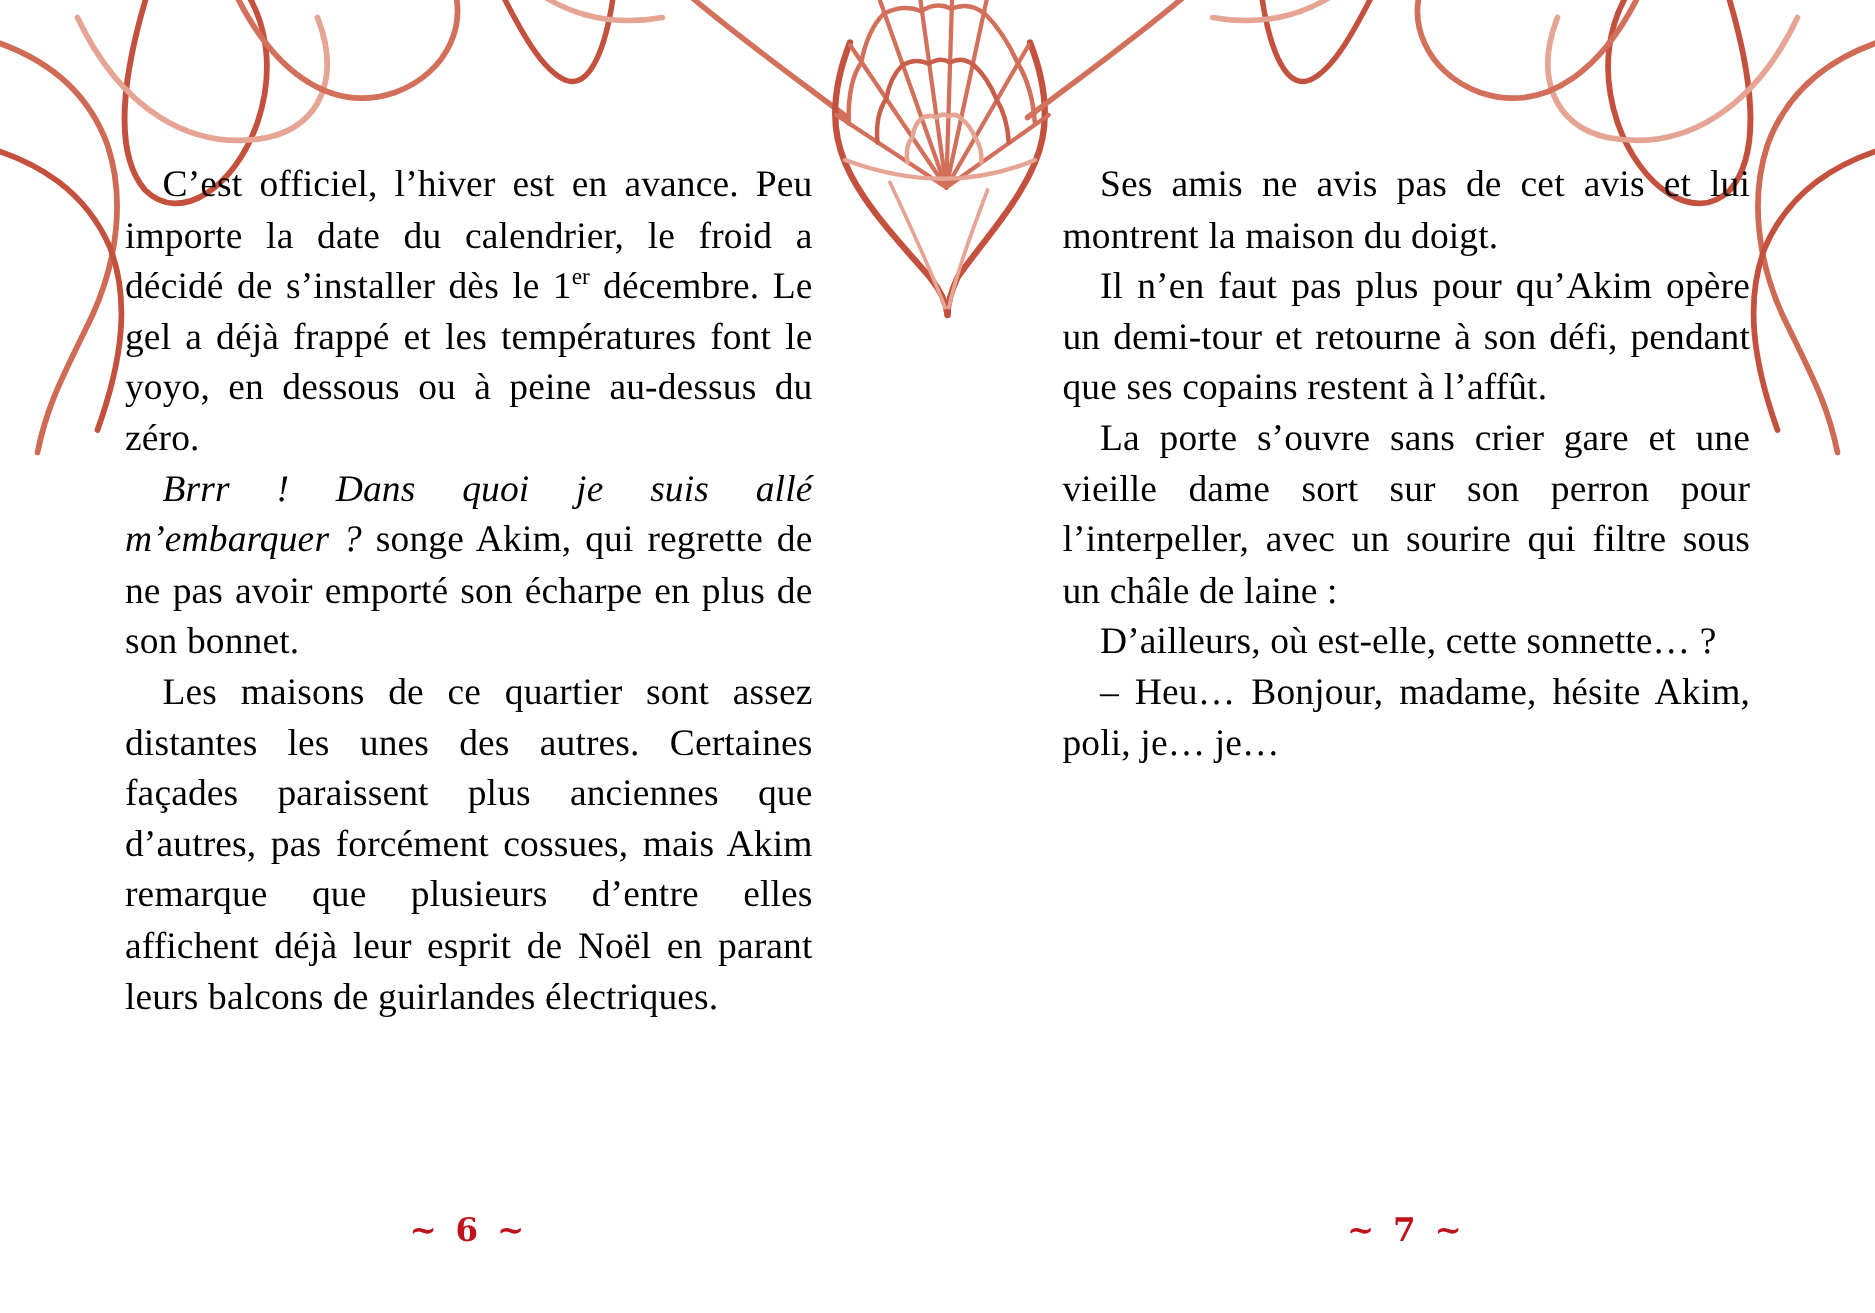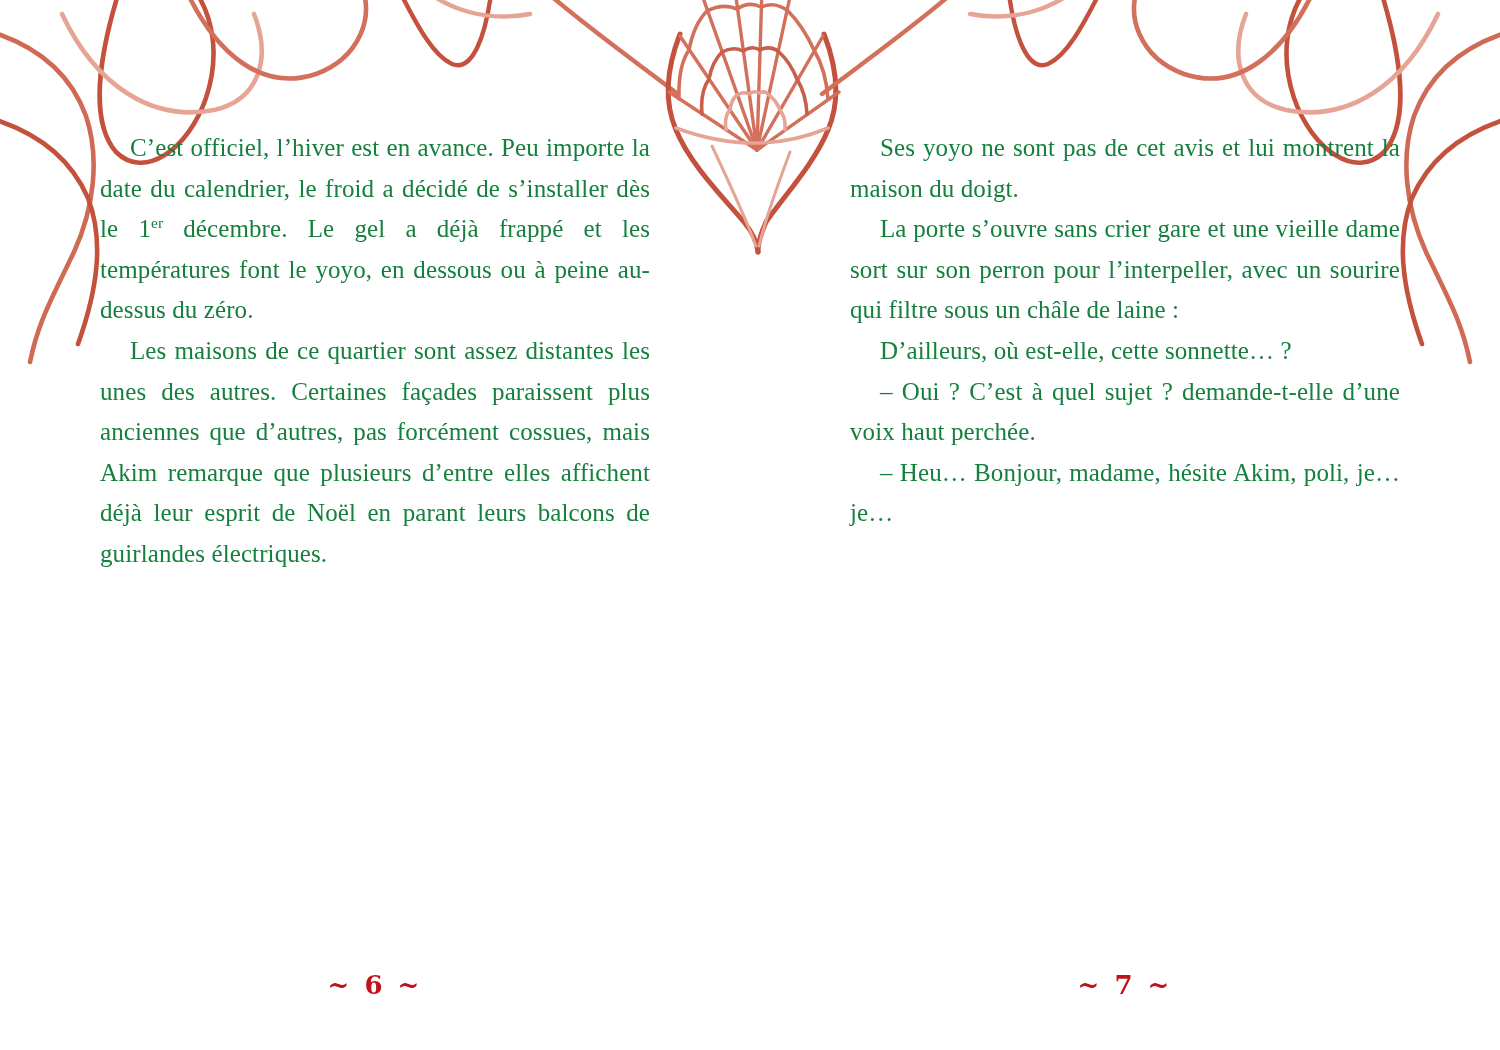--- a/index.html
+++ b/index.html
@@ -10,21 +10,21 @@
   }
   .artwork{
     position:absolute;top:0;left:0;width:1500px;height:380px;
     pointer-events:none;
   }
   .page{position:absolute;top:0;width:550px;height:1050px;}
   .page-left{left:100px;}
   .page-right{left:850px;}
   .text-block{
     position:absolute;top:128px;left:0;width:550px;
-    font-size:25px;line-height:40.6px;color:#15803d;
+    font-size:30px;line-height:40.6px;color:#000000;
     text-align:justify;
     hyphens:auto;-webkit-hyphens:auto;
     letter-spacing:0.1px;
   }
   .text-block p{
     margin:0;text-indent:30px;
   }
   .text-block em{font-style:italic;}
   .text-block sup{font-size:0.62em;line-height:0;vertical-align:super;letter-spacing:0;}
   .folio{
@@ -93,27 +93,28 @@
     <path d="M 1380 -12 C 1402 58, 1410 122, 1384 152 C 1356 180, 1312 150, 1294 98 C 1280 56, 1286 16, 1308 -14"></path>
     <path d="M 1510 118 C 1470 130, 1432 152, 1412 198 C 1396 240, 1402 288, 1422 344" stroke="#c4513d"></path>
     <path d="M 1438 14 C 1404 86, 1348 122, 1286 110 C 1242 100, 1228 60, 1246 14" stroke="#e6a494"></path>
     <path d="M 1314 -10 C 1284 54, 1238 92, 1184 74 C 1140 58, 1124 14, 1140 -16" stroke="#d2705c"></path>
   </g>
 </svg>
 
 <main class="page page-left">
   <div class="text-block" id="col-left">
       <p><span>C’est officiel, l’hiver est en avance. Peu importe la date du calendrier, le froid a décidé de s’installer dès le 1</span><sup>er</sup><span> décembre. Le gel a déjà frappé et les températures font le yoyo, en dessous ou à peine au-dessus du zéro.</span></p>
+      <p><em>Brrr&nbsp;! Dans quoi je suis allé m’embarquer&nbsp;?</em><span> songe Akim, qui regrette de ne pas avoir emporté son écharpe en plus de son bonnet.</span></p>
       <p><span>Les maisons de ce quartier sont assez distantes les unes des autres. Certaines façades paraissent plus anciennes que d’autres, pas forcément cossues, mais Akim remarque que plusieurs d’entre elles affichent déjà leur esprit de Noël en parant leurs balcons de guirlandes électriques.</span></p>
     </div>
   <div class="folio">~ 6 ~</div>
 </main>
 
 <main class="page page-right">
   <div class="text-block" id="col-right">
-      <p><span>Ses yoyo ne sont pas de cet avis et lui montrent la maison du doigt.</span></p>
+      <p><span>Ses amis ne avis pas de cet avis et lui montrent la maison du doigt.</span></p>
+      <p><span>Il n’en faut pas plus pour qu’Akim opère un demi-tour et retourne à son défi, pendant que ses copains restent à l’affût.</span></p>
       <p><span>La porte s’ouvre sans crier gare et une vieille dame sort sur son perron pour l’interpeller, avec un sourire qui filtre sous un châle de laine&nbsp;:</span></p>
       <p><span>D’ailleurs, où est-elle, cette sonnette…&nbsp;?</span></p>
-      <p><span>–&nbsp;Oui&nbsp;? C’est à quel sujet&nbsp;? demande-t-elle d’une voix haut perchée.</span></p>
       <p><span>–&nbsp;Heu… Bonjour, madame, hésite Akim, poli, je… je…</span></p>
     </div>
   <div class="folio">~ 7 ~</div>
 </main>
 
 </body></html>

